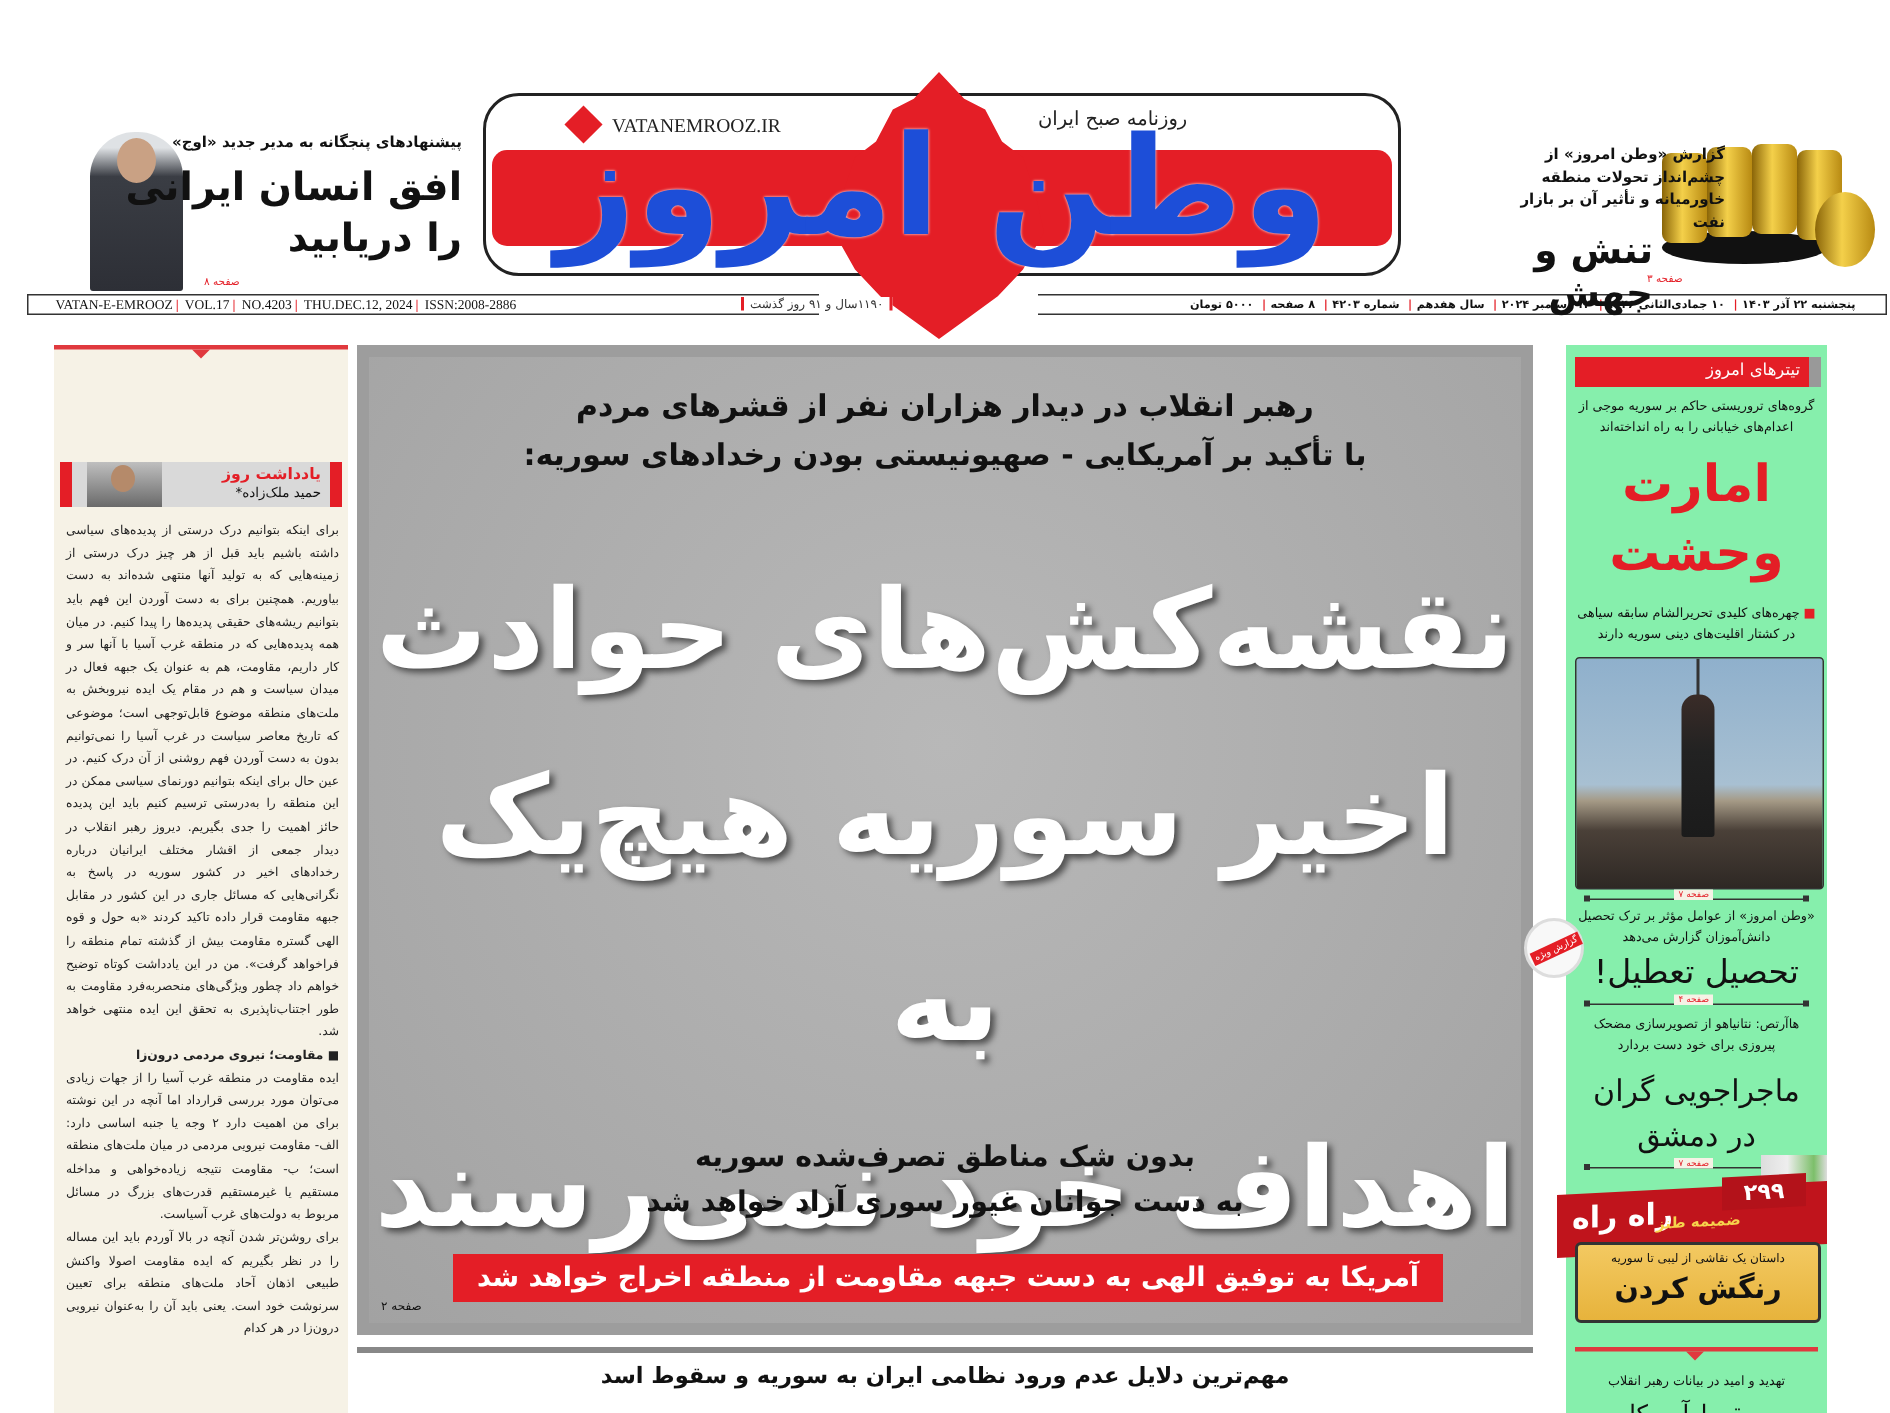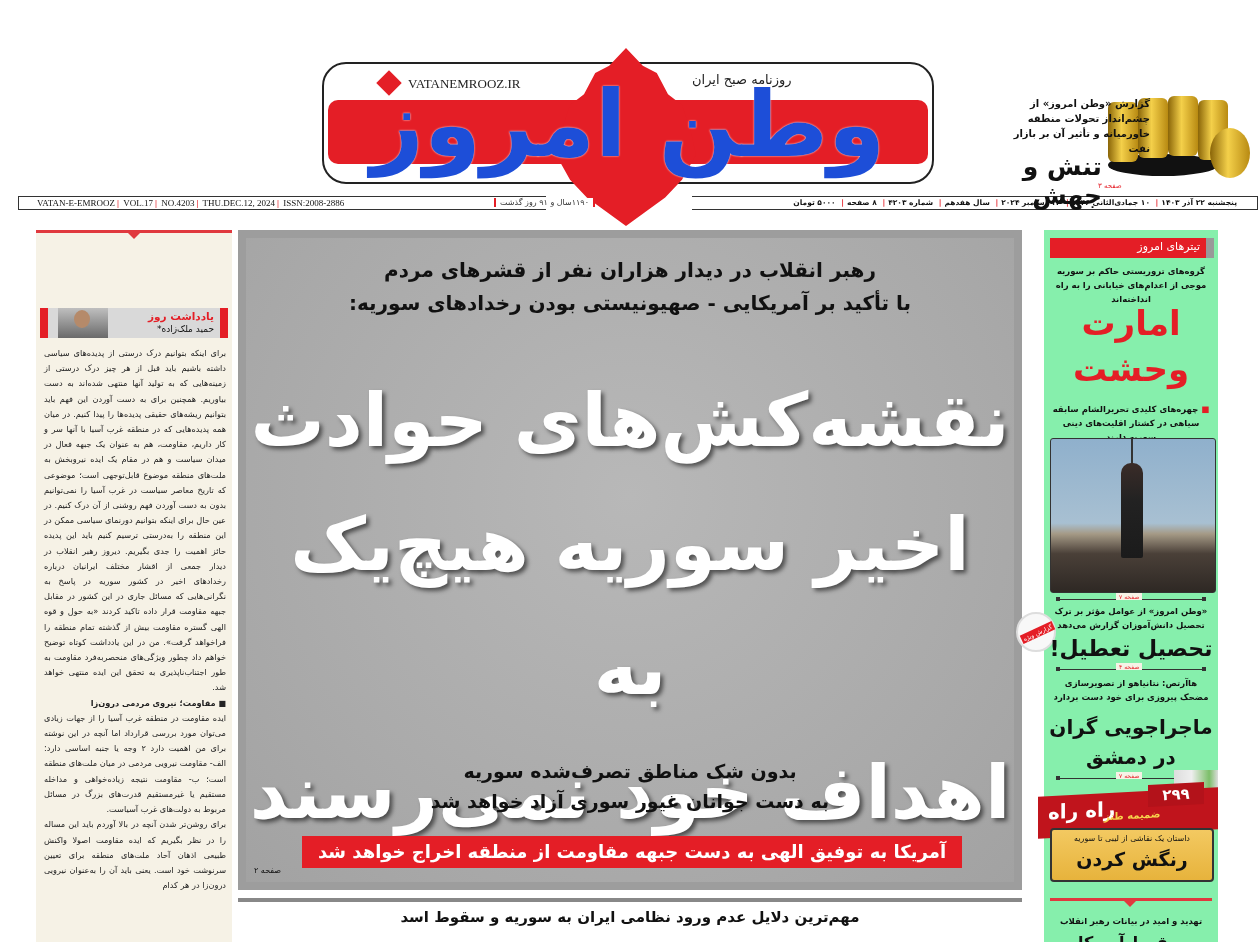--- a/index.html
+++ b/index.html
@@ -61,23 +61,23 @@
 .center .pg{position:absolute;left:8px;top:628px;font-size:8px;direction:rtl;color:#111}
 .below{position:absolute;left:238px;top:898px;width:784px;height:4px;background:#888}
 .below-text{position:absolute;left:238px;top:908px;width:784px;text-align:center;direction:rtl;font-size:15px;font-weight:bold}
 
 
 .rcol{position:absolute;left:1044px;top:230px;width:174px;height:712px;background:#86efac}
 .rcol .tag{position:absolute;left:6px;top:8px;width:160px;height:20px;background:#e41e26}
 .rcol .tag .grey{position:absolute;right:-4px;top:0;width:8px;height:20px;background:#999}
 .rcol .tag span{position:absolute;right:10px;top:2px;color:#fff;font-size:11px;direction:rtl}
 .rc-t{position:absolute;left:0;width:174px;text-align:center;direction:rtl}
-.rc-k{font-size:8.5px;font-weight:bold;line-height:14px}
+.rc-k{font-size:8.5px;font-weight:normal;line-height:14px}
 .rc-big-red{font-size:34px;font-weight:bold;color:#e41e26;line-height:46px}
-.rc-h{font-size:20px;font-weight:bold;line-height:30px}
+.rc-h{font-size:20px;font-weight:normal;line-height:30px}
 .rc-pg{position:absolute;left:12px;width:150px;height:1px;background:#333}
 .rc-pg span{position:absolute;left:60px;top:-6px;background:#f6f2e6;color:#e41e26;font-size:6px;padding:0 3px;direction:rtl}
 .rc-pg::before,.rc-pg::after{content:"";position:absolute;top:-2px;width:4px;height:4px;background:#333}
 .rc-pg::before{left:0}.rc-pg::after{right:0}
 .rc-photo{position:absolute;left:6px;top:208px;width:166px;height:155px;border:1px solid #333;border-radius:3px;background:linear-gradient(180deg,#8fb0cc 0,#a8c0d2 55%,#a59a86 62%,#4a4038 75%,#2e2824 100%);overflow:hidden}
 .rc-photo .pole{position:absolute;left:80px;top:0;width:2px;height:30px;background:#333}
 .rc-photo .man{position:absolute;left:70px;top:24px;width:22px;height:95px;background:linear-gradient(180deg,#3a2c28 0,#222 40%,#1b1b1b 100%);border-radius:10px 10px 2px 2px}
 .stamp{position:absolute;left:-28px;top:382px;width:40px;height:40px;border-radius:50%;border:2px solid #ddd;background:#f8f8f8}
 .stamp span{position:absolute;left:2px;top:14px;background:#e41e26;color:#fff;font-size:6px;padding:1px 2px;transform:rotate(-25deg);direction:rtl;white-space:nowrap}
 .rahrah{position:absolute;left:-6px;top:562px;width:180px;height:42px;background:#c0141c;transform:skewY(-3deg)}
@@ -118,20 +118,28 @@
     <div class="info-right">
       <span>پنجشنبه ۲۲ آذر ۱۴۰۳</span><span class="sep">|</span>
       <span>۱۰ جمادی‌الثانی ۱۴۴۶</span><span class="sep">|</span>
       <span>۱۲ دسامبر ۲۰۲۴</span><span class="sep">|</span>
       <span>سال هفدهم</span><span class="sep">|</span>
       <span>شماره ۴۲۰۳</span><span class="sep">|</span>
       <span>۸ صفحه</span><span class="sep">|</span>
       <span>۵۰۰۰ تومان</span>
     </div>
 
+    <div class="teaser-l">
+      <div class="photo">
+          <div class="face"></div>
+        </div>
+      <div class="kicker">پیشنهادهای پنجگانه به مدیر جدید «اوج»</div>
+      <div class="title">افق انسان ایرانی را دریابید</div>
+      <div class="pg">صفحه ۸</div>
+    </div>
 
     <div class="teaser-r">
       <div class="barrels">
         <div class="spill"></div>
         <div class="barrel" style="left:10px;top:8px"></div>
         <div class="barrel" style="left:40px;top:4px"></div>
         <div class="barrel" style="left:70px;top:2px"></div>
         <div class="barrel" style="left:100px;top:6px"></div>
         <div class="barrel" style="left:112px;top:34px;height:50px;width:40px;border-radius:50%"></div>
       </div>

